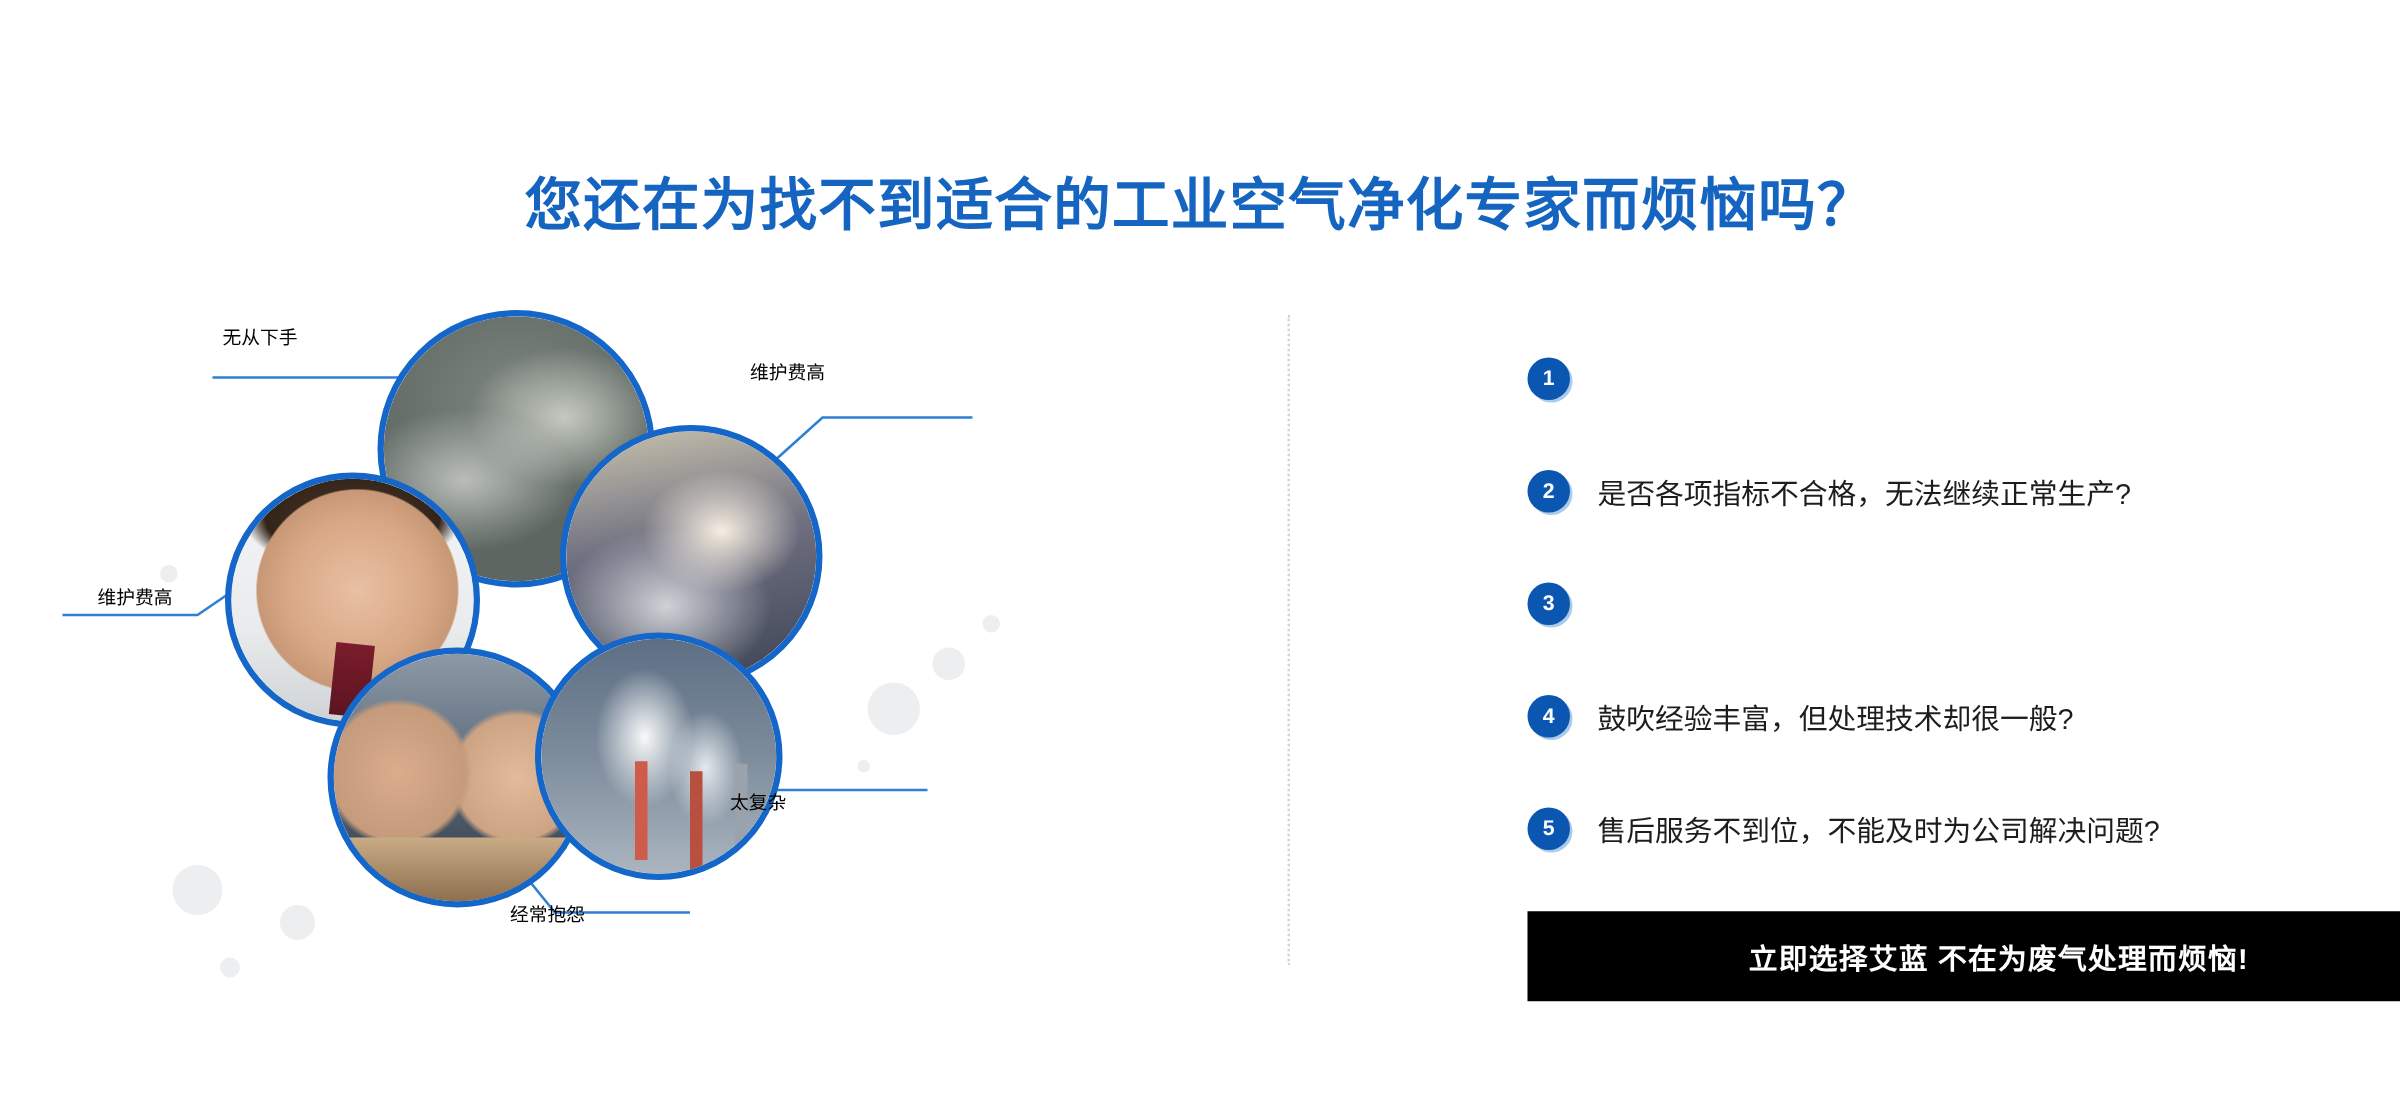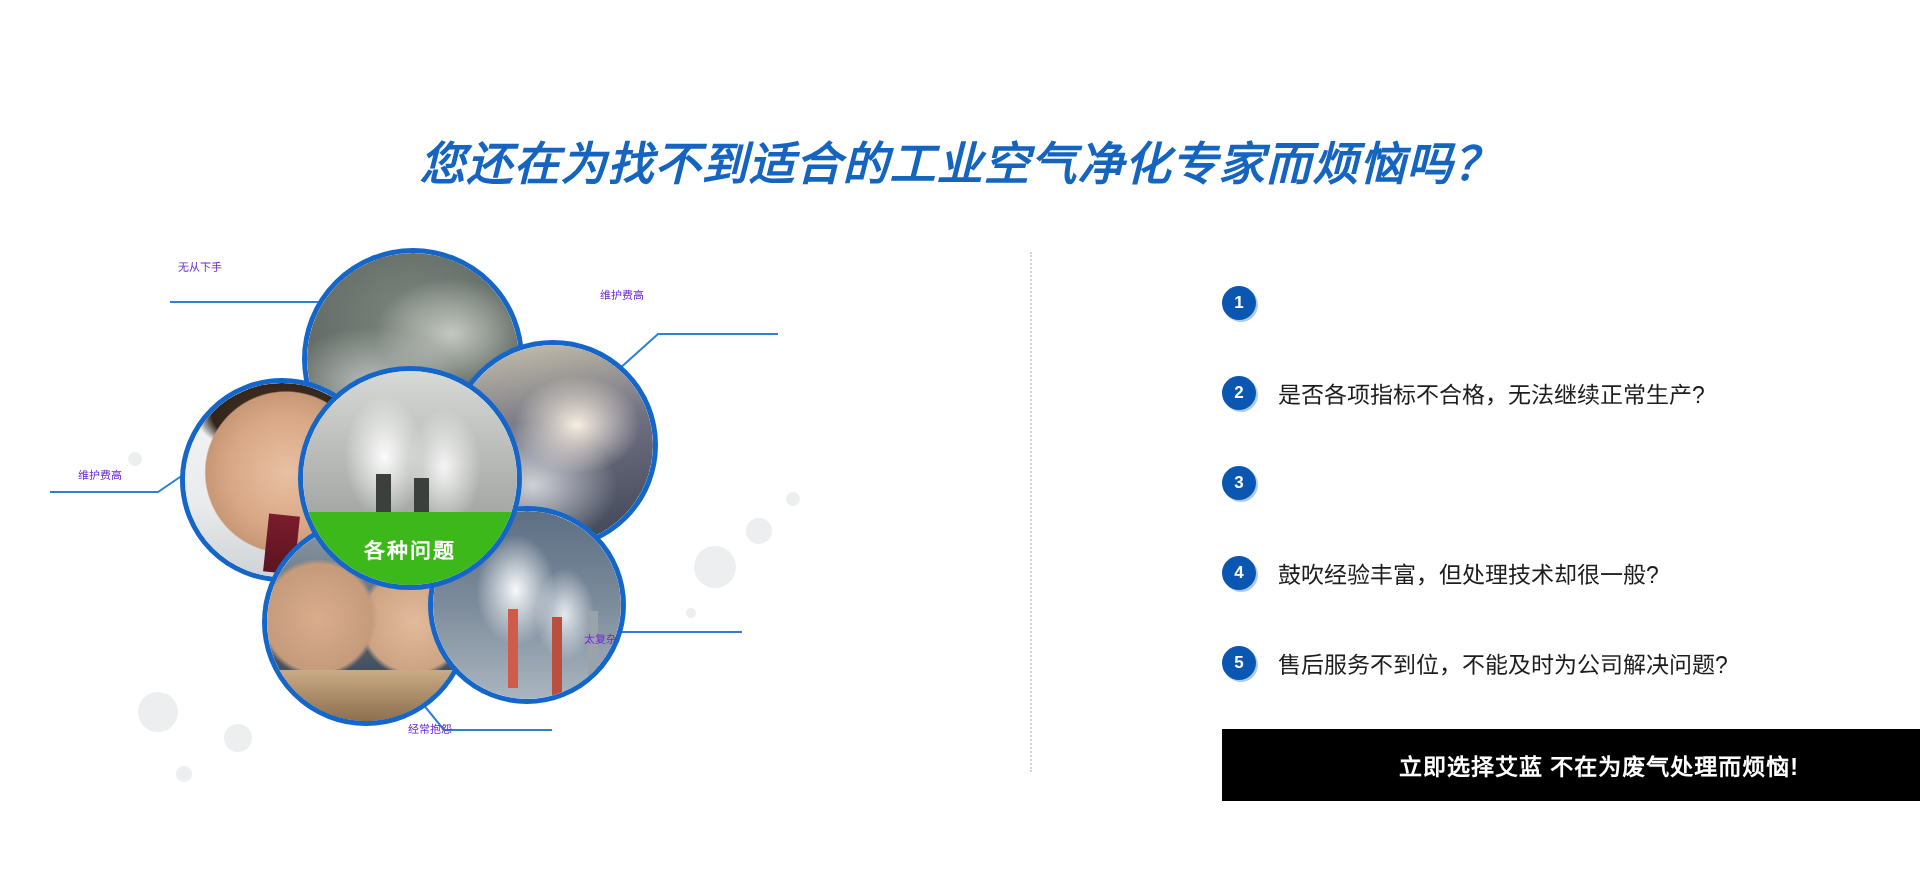--- a/index.html
+++ b/index.html
@@ -29,21 +29,20 @@
     left: 0;
     top: 96px;
     width: 1920px;
     text-align: center;
     font-size: 46px;
     font-weight: 700;
     letter-spacing: 1px;
     color: #1565c0;
     white-space: nowrap;
     font-family: "Liberation Sans", "DejaVu Sans", sans-serif;
-    font-style: italic;
   }
 
   
   .diagram {
     position: absolute;
     left: 40px;
     top: 230px;
     width: 940px;
     height: 620px;
   }
@@ -163,22 +162,22 @@
 
   
   .connector {
     position: absolute;
     pointer-events: none;
   }
   .connector svg { display: block; overflow: visible; }
 
   .diagram-label {
     position: absolute;
-    font-size: 11px;
-    color: #6d28d9;
+    font-size: 15px;
+    color: #000000;
     white-space: nowrap;
     font-family: "Liberation Sans", "DejaVu Sans", sans-serif;
   }
 
   
   .dot {
     position: absolute;
     border-radius: 50%;
     background: #eceef0;
   }
@@ -315,26 +314,20 @@
     </div>
 
     <div class="bubble" style="left:222px; top:288px; width:208px; height:208px;">
       <div class="photo meeting"></div>
     </div>
 
     <div class="bubble" style="left:388px; top:276px; width:198px; height:198px;">
       <div class="photo smoke-blue"></div>
     </div>
 
-    <div class="bubble" style="left:258px; top:136px; width:224px; height:224px; z-index:5;">
-      <div class="photo smoke-stacks"></div>
-      <div class="center-band">
-        <span class="center-band-label">各种问题</span>
-      </div>
-    </div>
 
     <span class="diagram-label" style="left:138px; top:28px;">无从下手</span>
 
     <span class="diagram-label" style="left:560px; top:56px;">维护费高</span>
 
     <span class="diagram-label" style="left:38px; top:236px;">维护费高</span>
 
     <span class="diagram-label" style="left:544px; top:368px;margin-top:32px;">太复杂</span>
 
     <span class="diagram-label" style="left:368px; top:490px;">经常抱怨</span>

